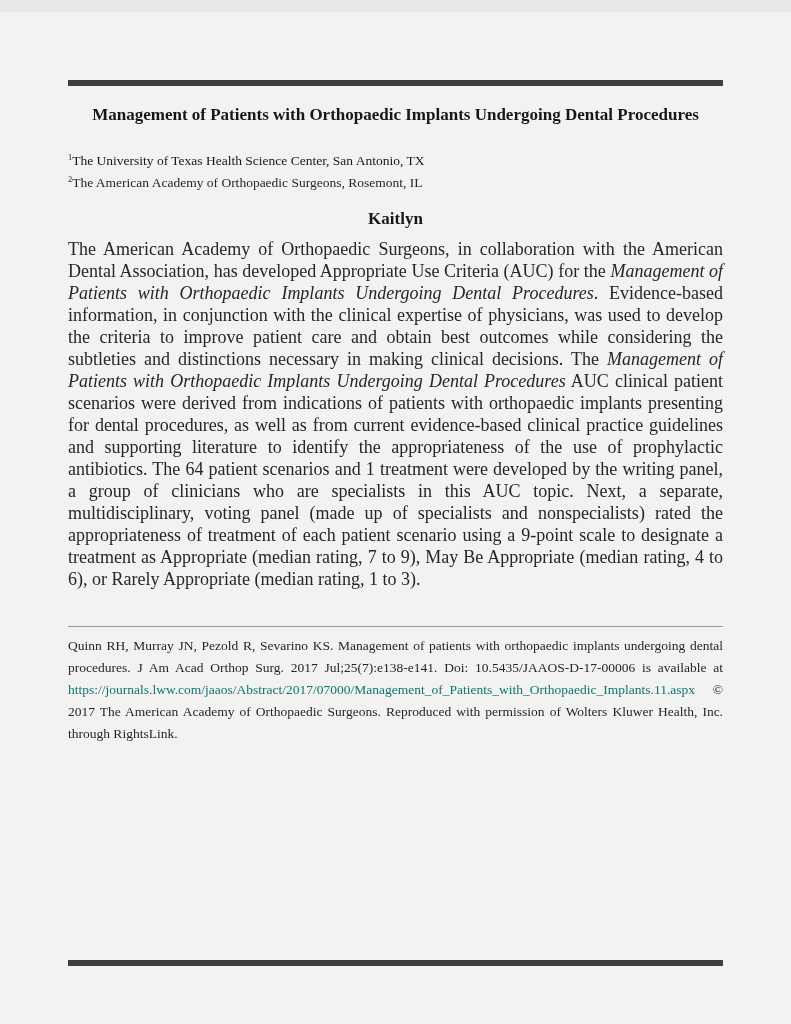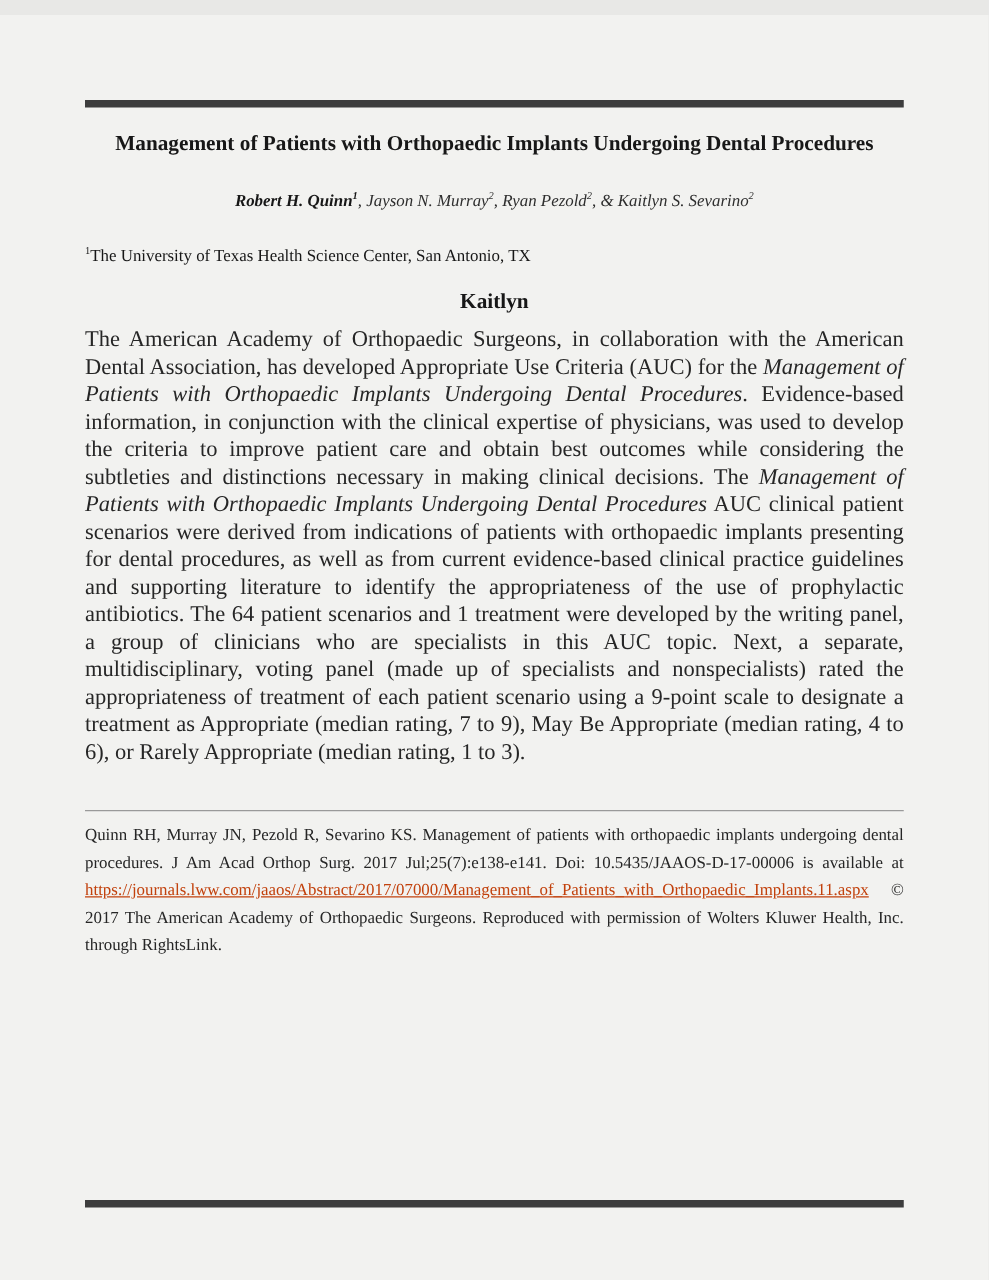--- a/index.html
+++ b/index.html
@@ -85,38 +85,37 @@
     height: 0;
   }
   .citation {
     margin: 8px 0 0 0;
     font-size: 13.5px;
     line-height: 22px;
     text-align: justify;
     text-justify: inter-word;
   }
   .citation .link {
-    text-decoration: underline;
-    color: #c2410c;
+    color: #0f766e;
     cursor: pointer;
   }
 </style>
 </head>
 <body>
 
 <div class="page">
   <div class="rule-bar top"></div>
 
   <div class="content">
     <h1 class="title">Management of Patients with Orthopaedic Implants Undergoing Dental Procedures</h1>
 
-    <p class="authors" id="authors"><span class="author bold">Robert H. Quinn<sup>1</sup></span>, <span class="author">Jayson N. Murray<sup>2</sup></span>, <span class="author">Ryan Pezold<sup>2</sup></span>, &amp; <span class="author">Kaitlyn S. Sevarino<sup>2</sup></span></p>
 
     <div class="affiliations" id="affiliations">
         <div class="affiliation bold"><sup>1</sup>The University of Texas Health Science Center, San Antonio, TX</div>
+        <div class="affiliation"><sup>2</sup>The American Academy of Orthopaedic Surgeons, Rosemont, IL</div>
       </div>
 
     <h2 class="abstract-heading">Kaitlyn</h2>
 
     <p class="abstract-body" id="abstract-body"><span class="">The American Academy of Orthopaedic Surgeons, in collaboration with the American Dental Association, has developed Appropriate Use Criteria (AUC) for the </span><span class="italic">Management of Patients with Orthopaedic Implants Undergoing Dental Procedures</span><span class="">. Evidence-based information, in conjunction with the clinical expertise of physicians, was used to develop the criteria to improve patient care and obtain best outcomes while considering the subtleties and distinctions necessary in making clinical decisions. The </span><span class="italic">Management of Patients with Orthopaedic Implants Undergoing Dental Procedures</span><span class=""> AUC clinical patient scenarios were derived from indications of patients with orthopaedic implants presenting for dental procedures, as well as from current evidence-based clinical practice guidelines and supporting literature to identify the appropriateness of the use of prophylactic antibiotics. The 64 patient scenarios and 1 treatment were developed by the writing panel, a group of clinicians who are specialists in this AUC topic. Next, a separate, multidisciplinary, voting panel (made up of specialists and nonspecialists) rated the appropriateness of treatment of each patient scenario using a 9-point scale to designate a treatment as Appropriate (median rating, 7 to 9), May Be Appropriate (median rating, 4 to 6), or Rarely Appropriate (median rating, 1 to 3).</span></p>
 
     <hr class="citation-rule">
 
     <p class="citation" id="citation"><span>Quinn RH, Murray JN, Pezold R, Sevarino KS. Management of patients with orthopaedic implants undergoing dental procedures. J Am Acad Orthop Surg. 2017 Jul;25(7):e138-e141. Doi: 10.5435/JAAOS-D-17-00006 is available at </span><span class="link">https://journals.lww.com/jaaos/Abstract/2017/07000/Management_of_Patients_with_Orthopaedic_Implants.11.aspx</span><span> © 2017 The American Academy of Orthopaedic Surgeons. Reproduced with permission of Wolters Kluwer Health, Inc. through RightsLink.</span></p>
   </div>

